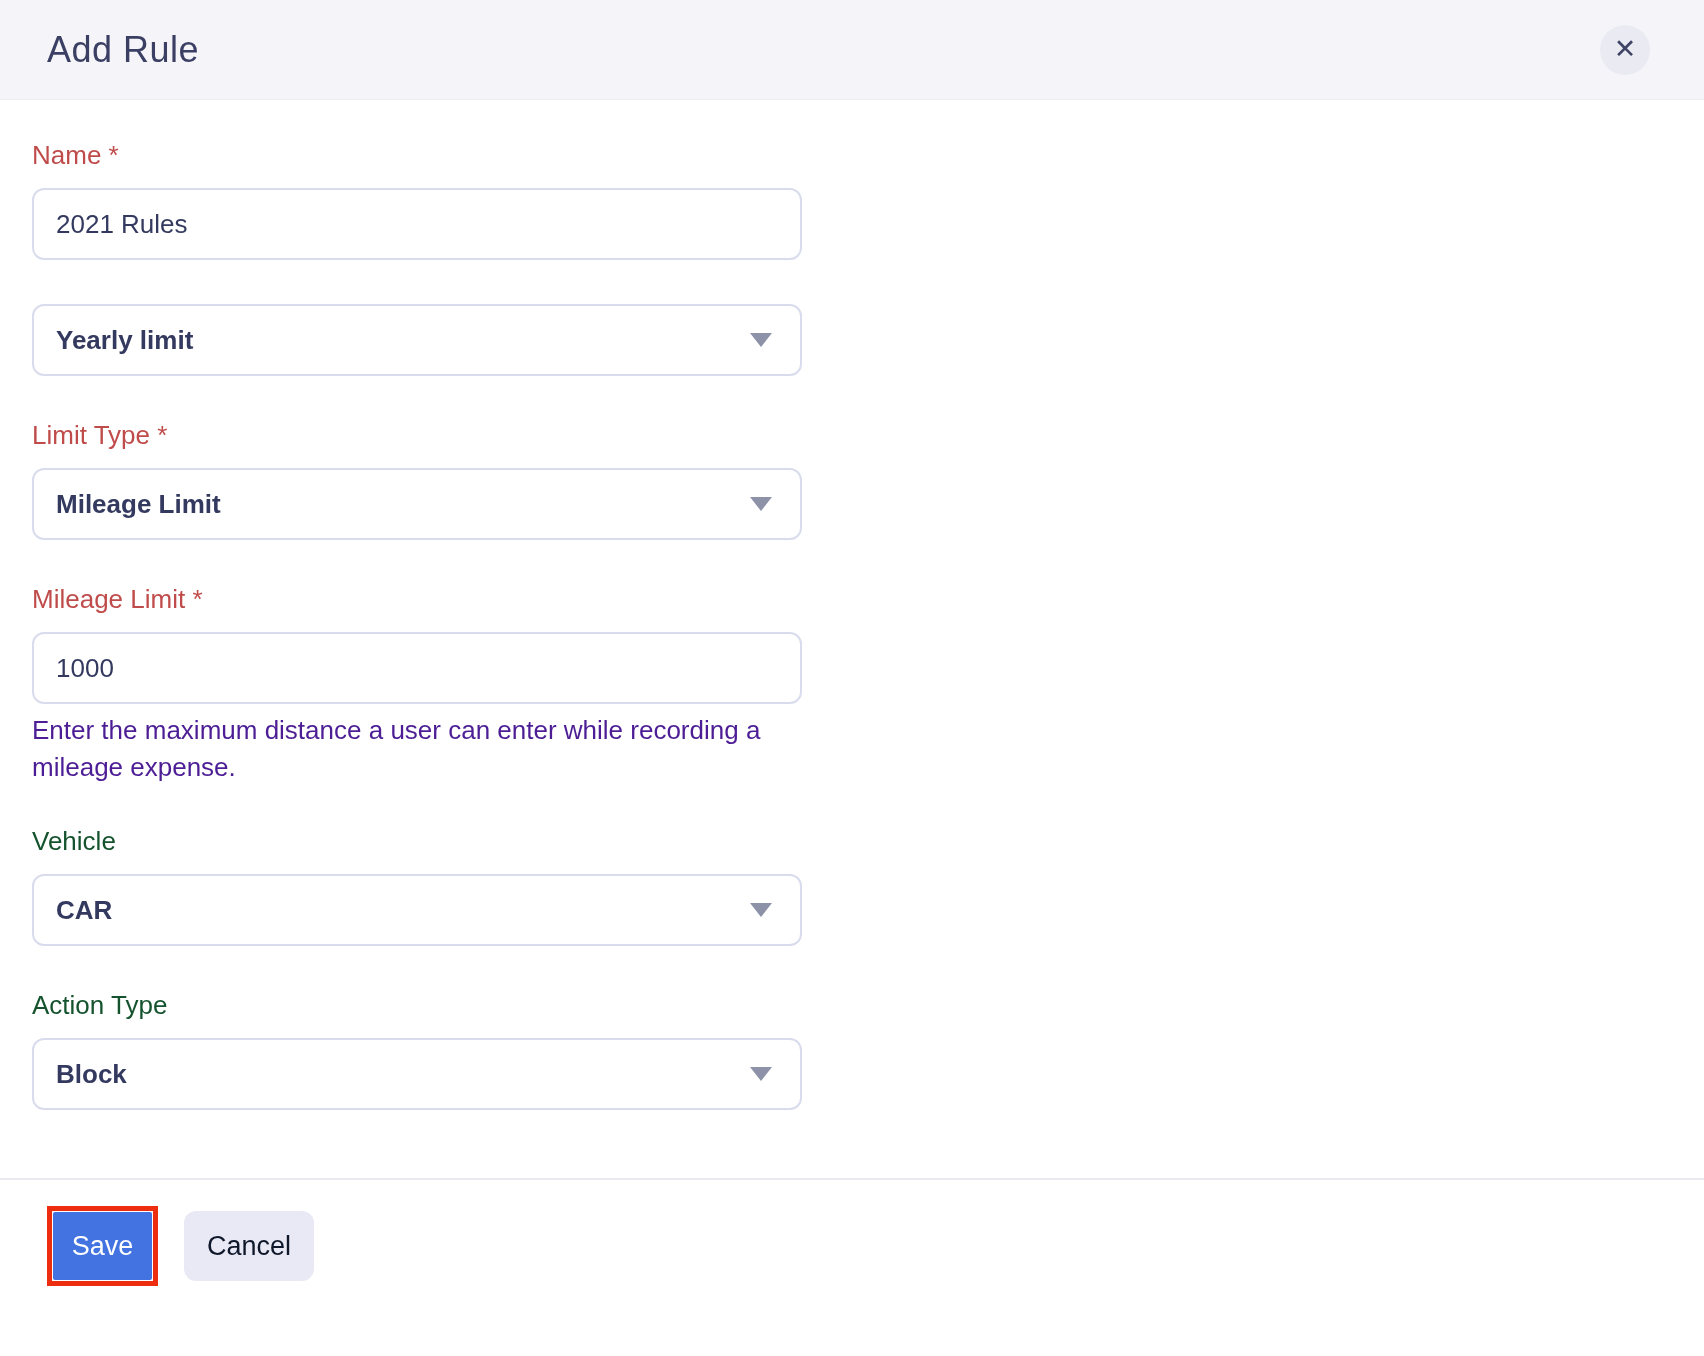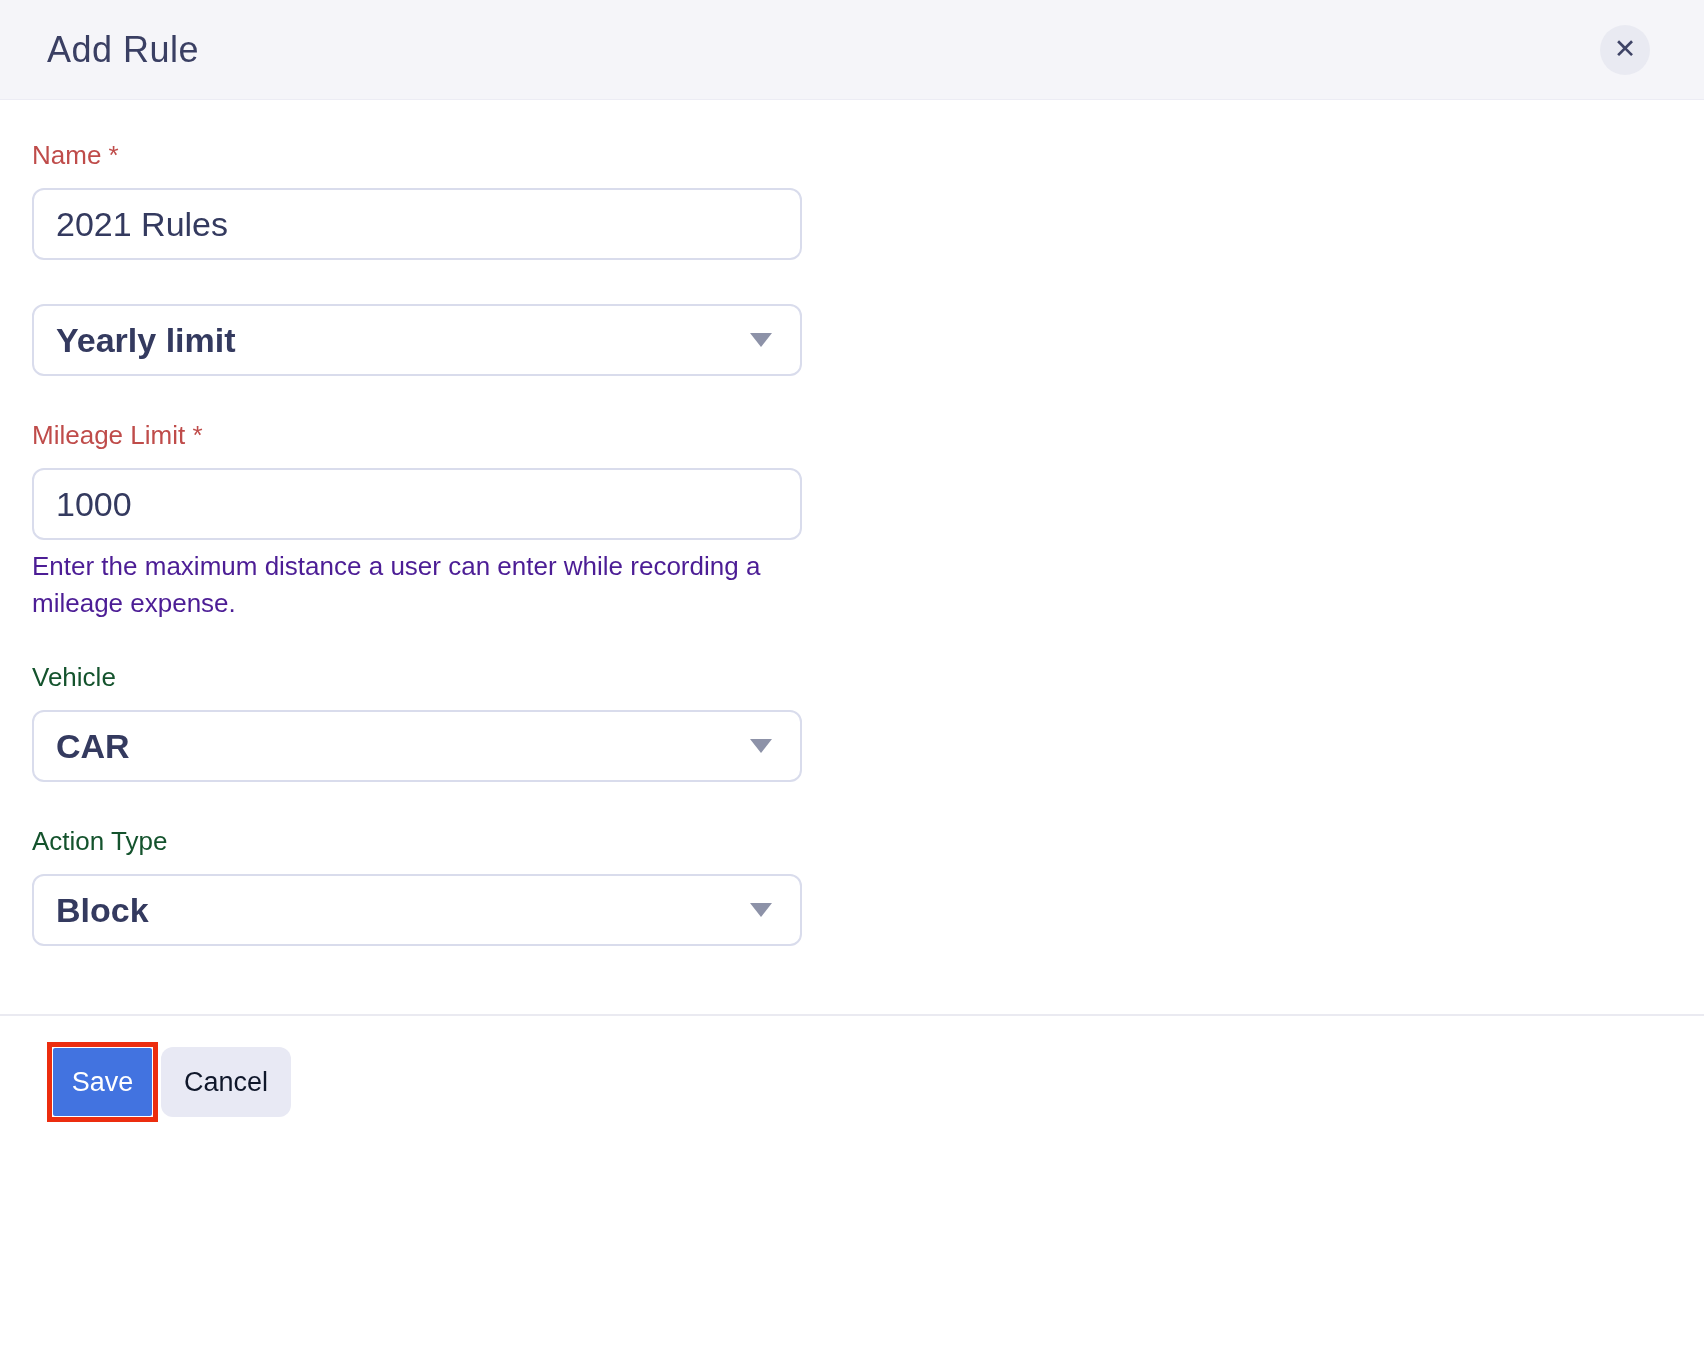--- a/index.html
+++ b/index.html
@@ -58,21 +58,21 @@
 
   .control {
     width: 770px;
     height: 72px;
     background: #ffffff;
     border: 2px solid #d9dcec;
     border-radius: 12px;
     display: flex;
     align-items: center;
     padding: 0 22px;
-    font-size: 34px;
+    font-size: 26px;
     color: #343a5f;
     position: relative;
   }
   input.control {
     outline: none;
     font-family: "Liberation Sans", sans-serif;
   }
   .select-box { cursor: pointer; font-weight: bold; }
   .select-value { flex: 1; }
   .chevron {
@@ -94,21 +94,21 @@
   
   .footer-divider {
     border: none;
     border-top: 2px solid #eaeaf1;
     margin-top: 68px;
     width: 100%;
   }
   .footer {
     display: flex;
     align-items: flex-start;
-    gap: 3px;
+    gap: 26px;
     padding: 26px 0 0 47px;
   }
   .save-highlight {
     border: 5px solid #ec2d0f;
     padding: 1px;
     display: inline-block;
   }
   .save-btn {
     width: 99px;
     height: 68px;
@@ -150,20 +150,27 @@
     <input class="control" type="text" value="2021 Rules" style="">
   </div>
 
   <div class="group">
     <div class="control select-box">
       <span class="select-value">Yearly limit</span>
       <span class="chevron"></span>
     </div>
   </div>
 
+  <div class="group">
+    <label class="field-label required">Limit Type *</label>
+    <div class="control select-box">
+      <span class="select-value">Mileage Limit</span>
+      <span class="chevron"></span>
+    </div>
+  </div>
 
   <div class="group tight">
     <label class="field-label required">Mileage Limit *</label>
     <input class="control" type="text" value="1000" style="">
     <div class="helper-text">Enter the maximum distance a user can enter while recording a mileage expense.</div>
   </div>
 
   <div class="group">
     <label class="field-label">Vehicle</label>
     <div class="control select-box">

